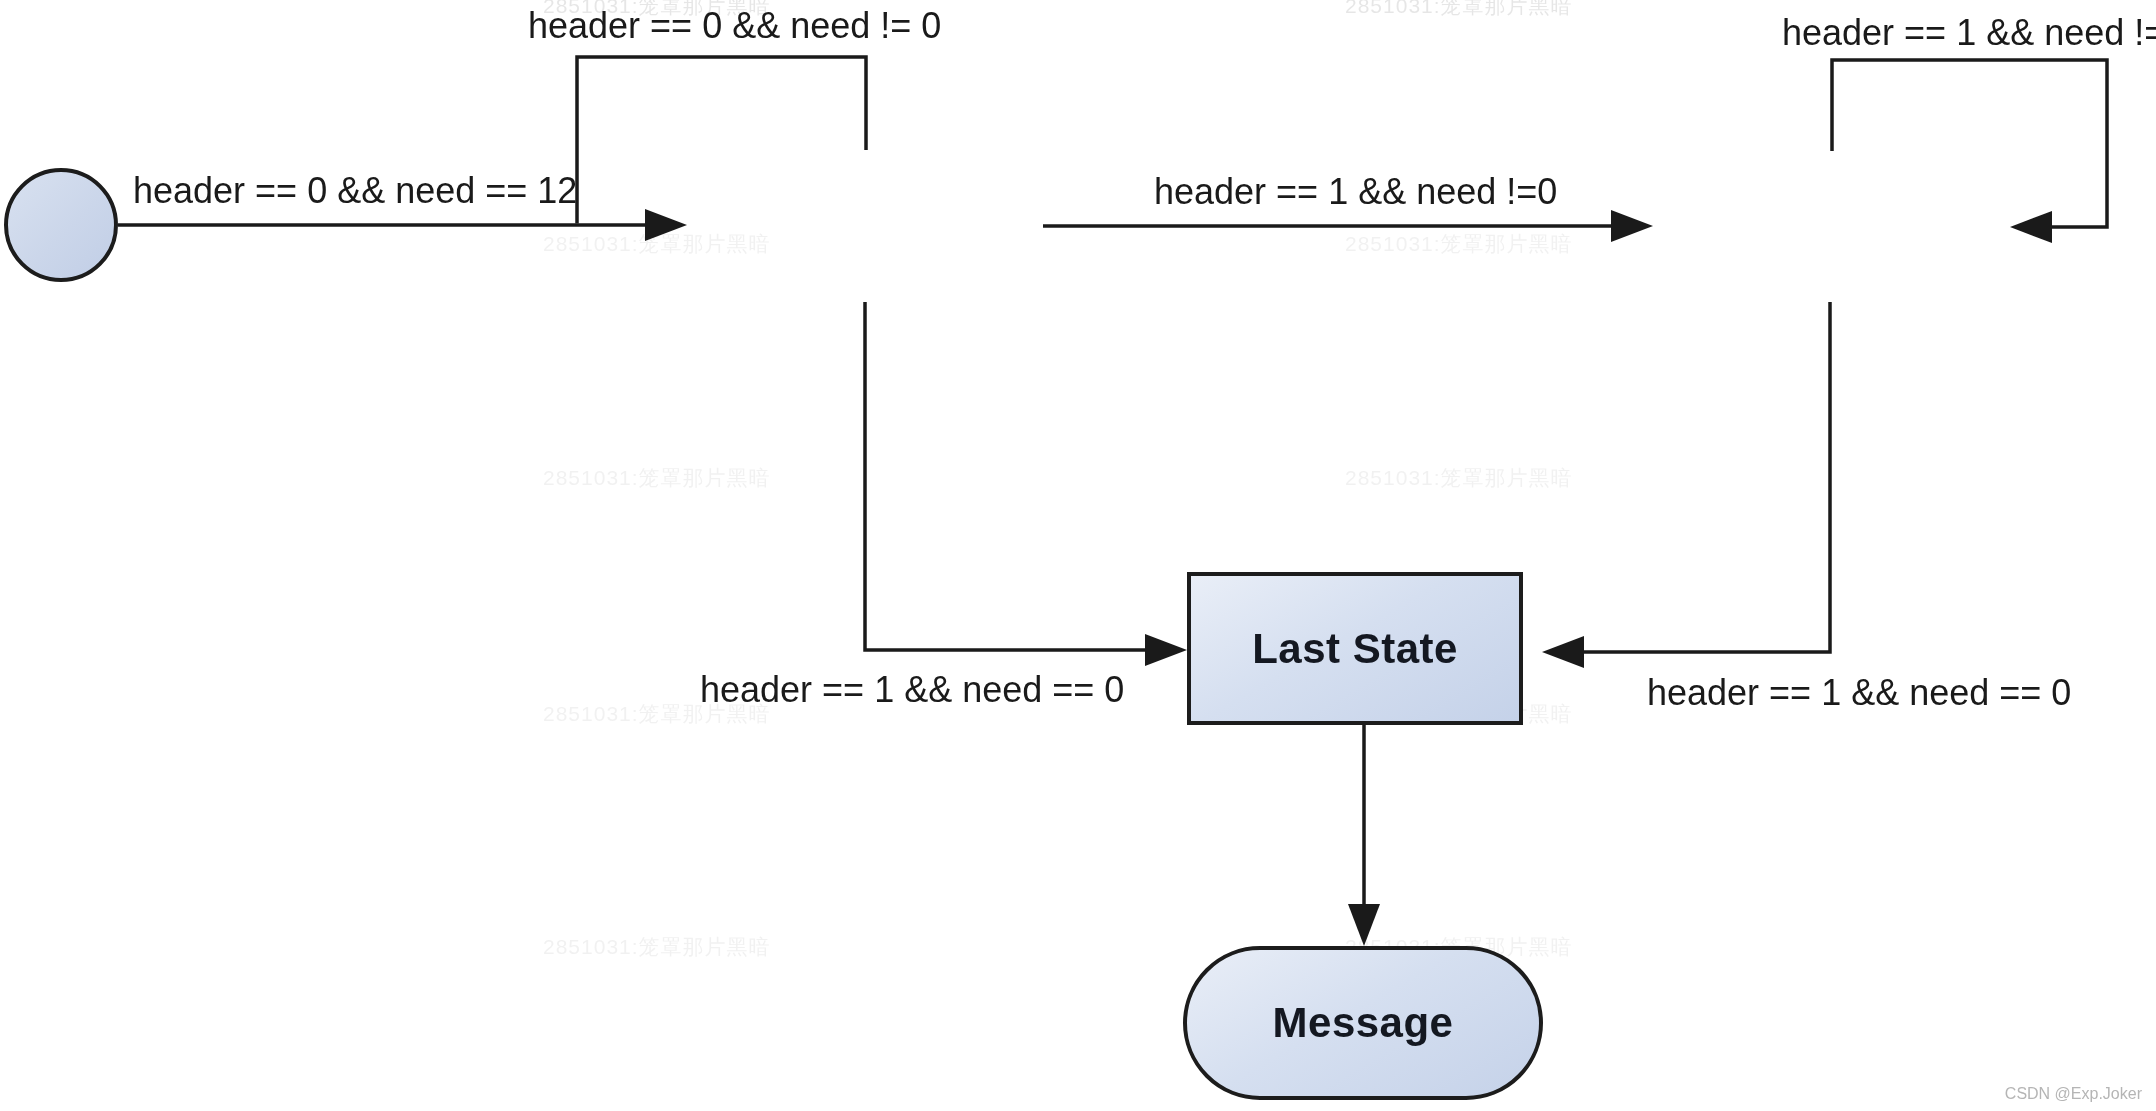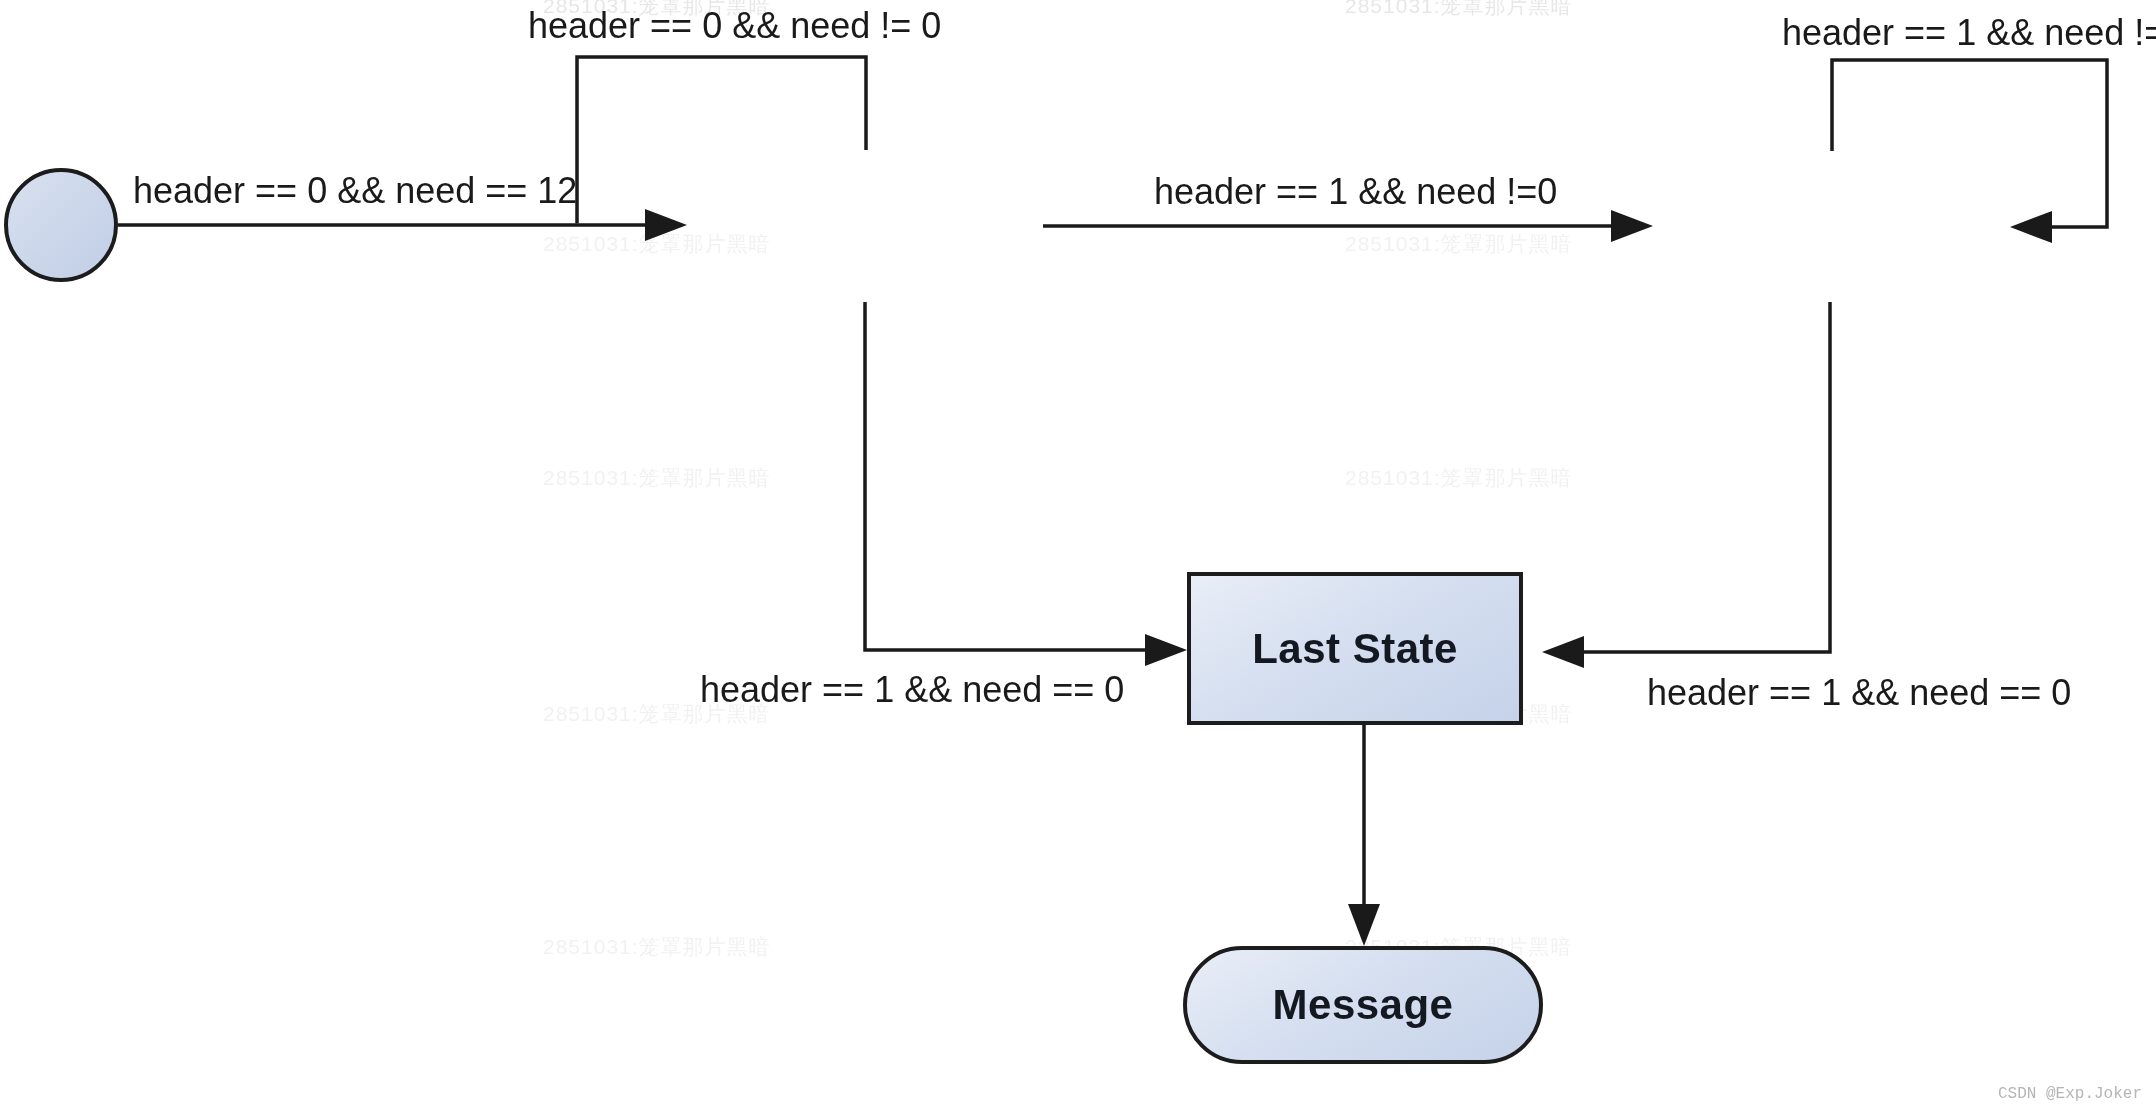--- a/index.html
+++ b/index.html
@@ -19,21 +19,21 @@
     position:absolute;display:flex;align-items:center;justify-content:center;
     background:linear-gradient(150deg,#e9eef7 0%,#d5dff0 45%,#c5d2e9 100%);
     border:4px solid #1c1c1c;box-sizing:border-box;
   }
   .node .node-label{
     font-size:42px;font-weight:600;color:#141821;letter-spacing:.5px;white-space:nowrap;
   }
   .node.box-initial{left:687px;top:150px;width:356px;height:152px;}
   .node.box-middle{left:1653px;top:151px;width:357px;height:151px;}
   .node.box-last{left:1187px;top:572px;width:336px;height:153px;}
-  .node.stadium{left:1183px;top:946px;width:360px;height:118px;border-radius:77px;}
+  .node.stadium{left:1183px;top:946px;width:360px;height:154px;border-radius:77px;}
 
   .start-circle{
     position:absolute;left:4px;top:168px;width:114px;height:114px;border-radius:50%;
     background:linear-gradient(135deg,#d8e1f0 0%,#cbd6ea 55%,#c1cee6 100%);
     border:4px solid #1c1c1c;box-sizing:border-box;
   }
 
   
   .cond{
     position:absolute;font-size:36px;color:#1a1a1a;white-space:nowrap;letter-spacing:0;
@@ -46,21 +46,21 @@
   .cond.l-m2l{left:1647px;top:672px;}
 
   
   .ghost{
     position:absolute;font-size:21px;color:#6b6b6b;opacity:.09;white-space:nowrap;
     letter-spacing:1px;pointer-events:none;
   }
   .ghost.strong{opacity:.16;}
 
   .watermark{
-    position:absolute;right:14px;top:1085px;font-size:16px;color:#b5b5b5;white-space:nowrap;font-family:Liberation Mono, monospace;
+    position:absolute;right:14px;top:1085px;font-size:16px;color:#b5b5b5;white-space:nowrap;
   }
 </style>
 </head>
 <body>
 
 <div class="stage">
 
   <span class="ghost strong" style="left:543px;top:-8px">2851031:笼罩那片黑暗</span>
   <span class="ghost strong" style="left:1345px;top:-8px">2851031:笼罩那片黑暗</span>
   <span class="ghost" style="left:543px;top:230px">2851031:笼罩那片黑暗</span>

